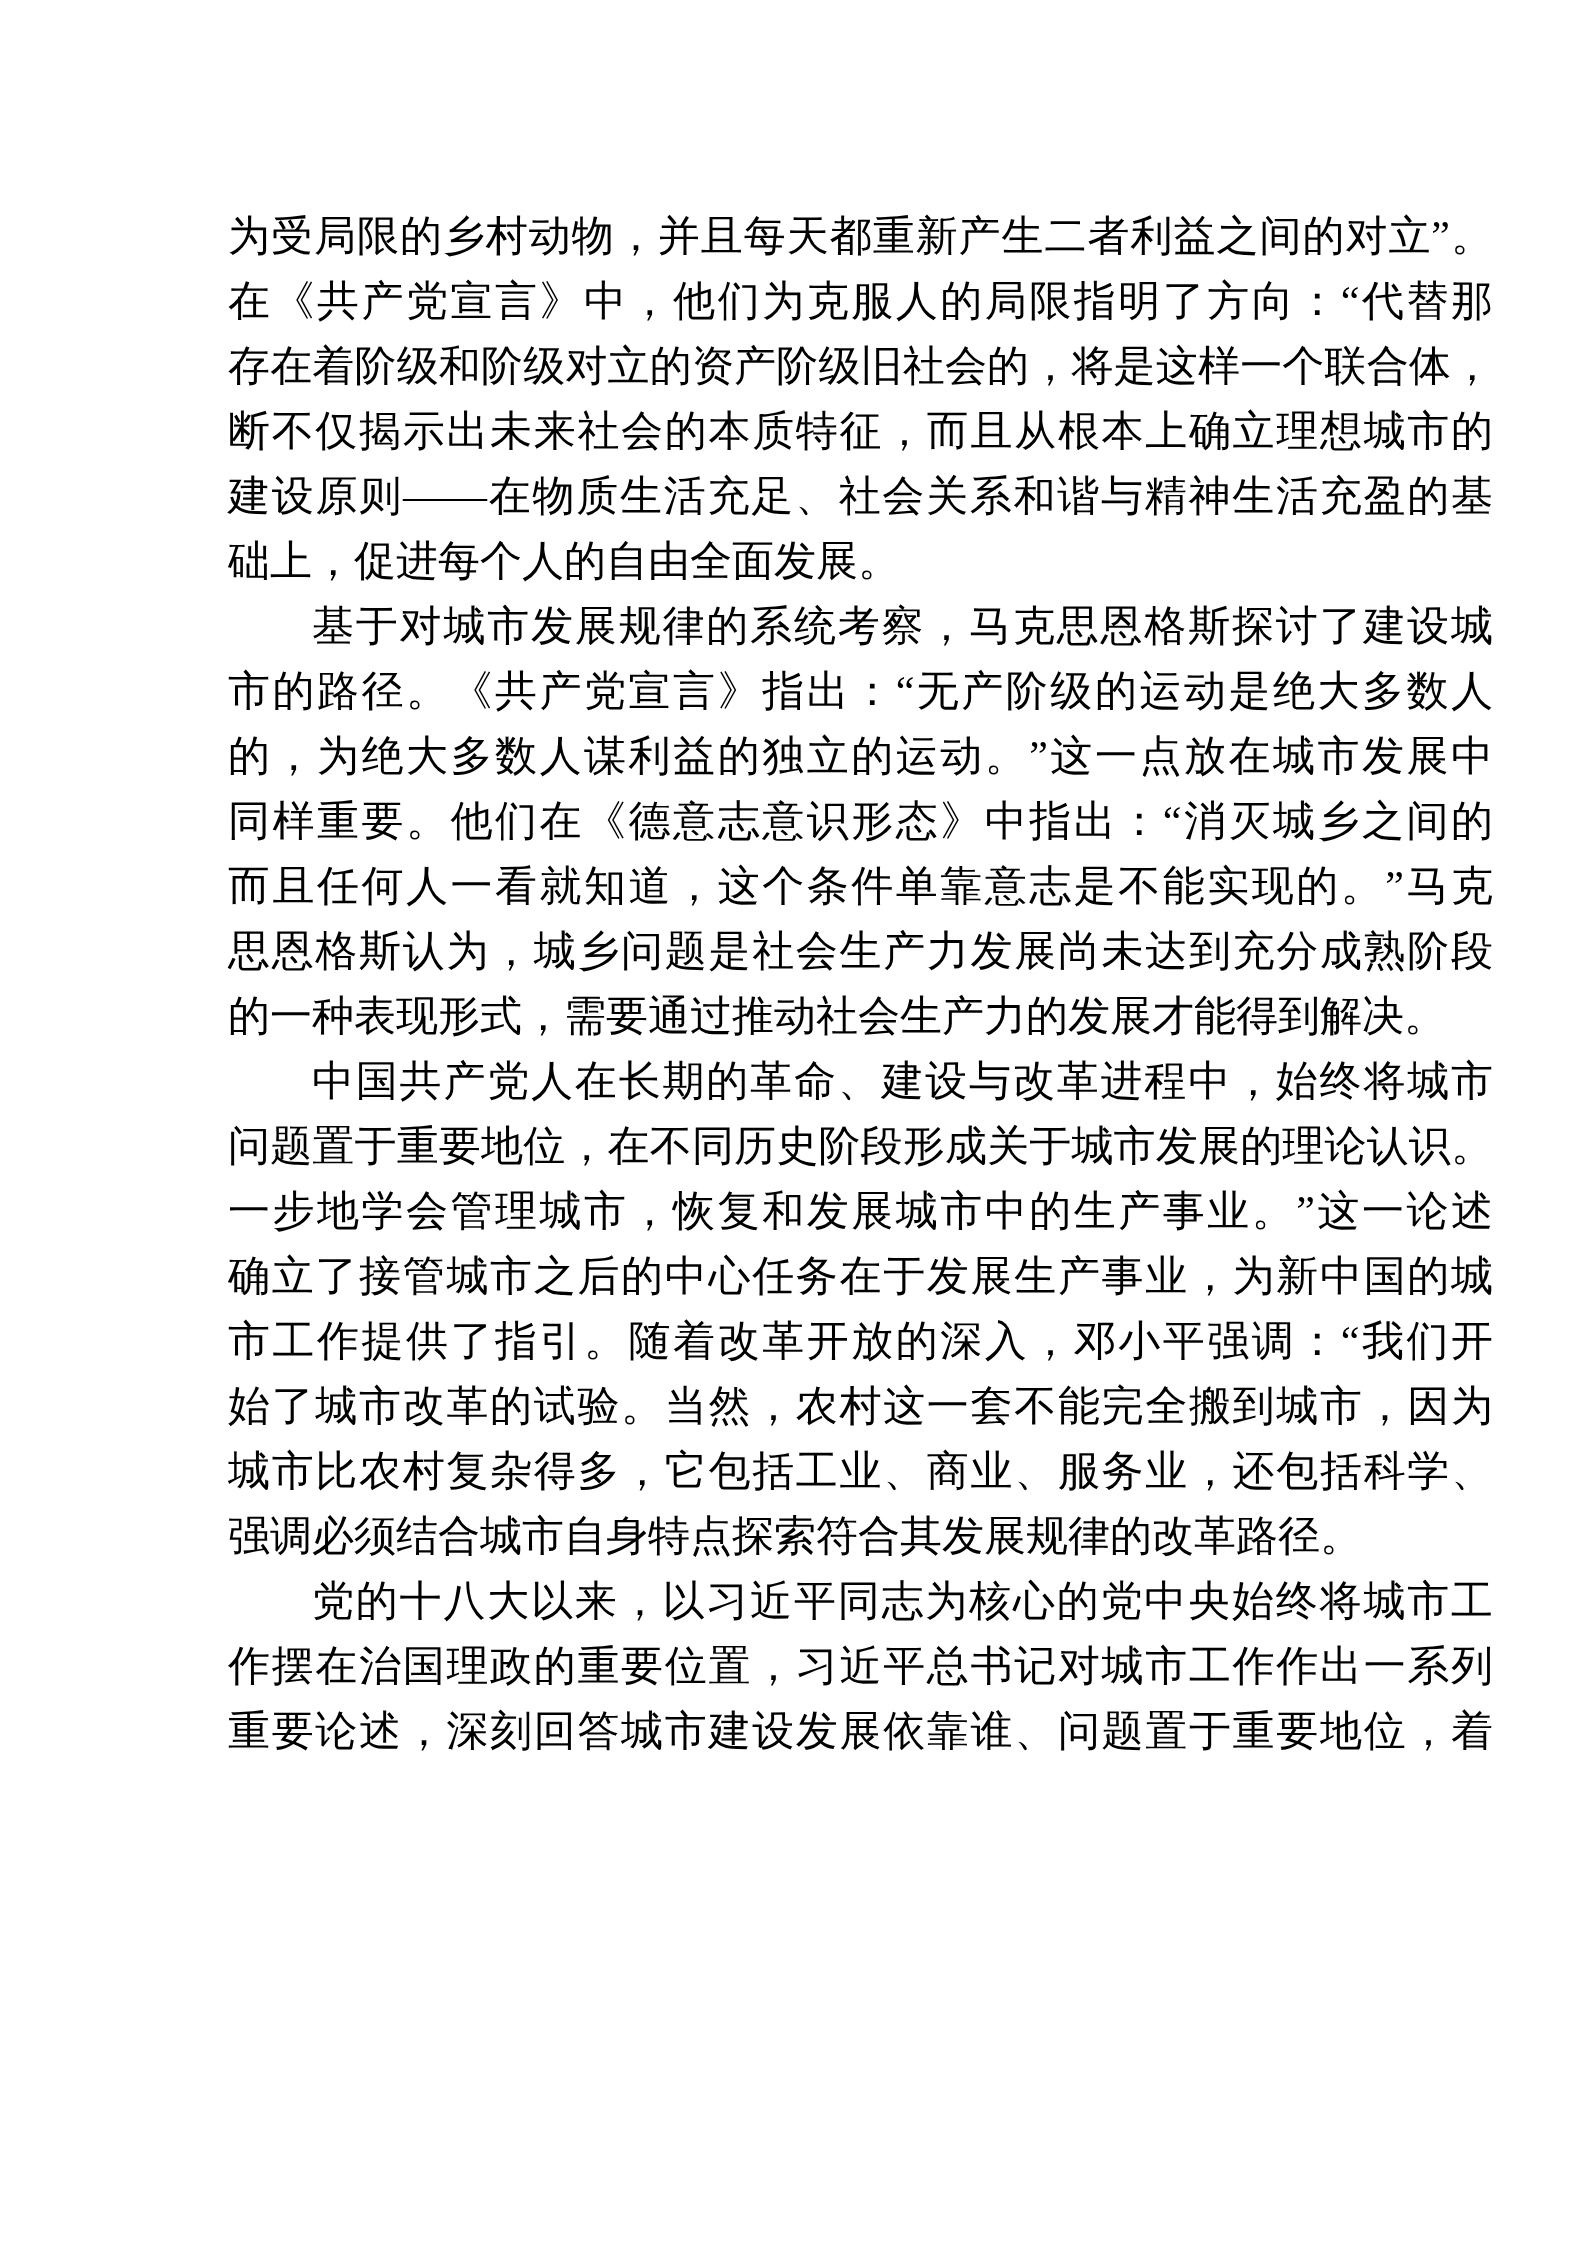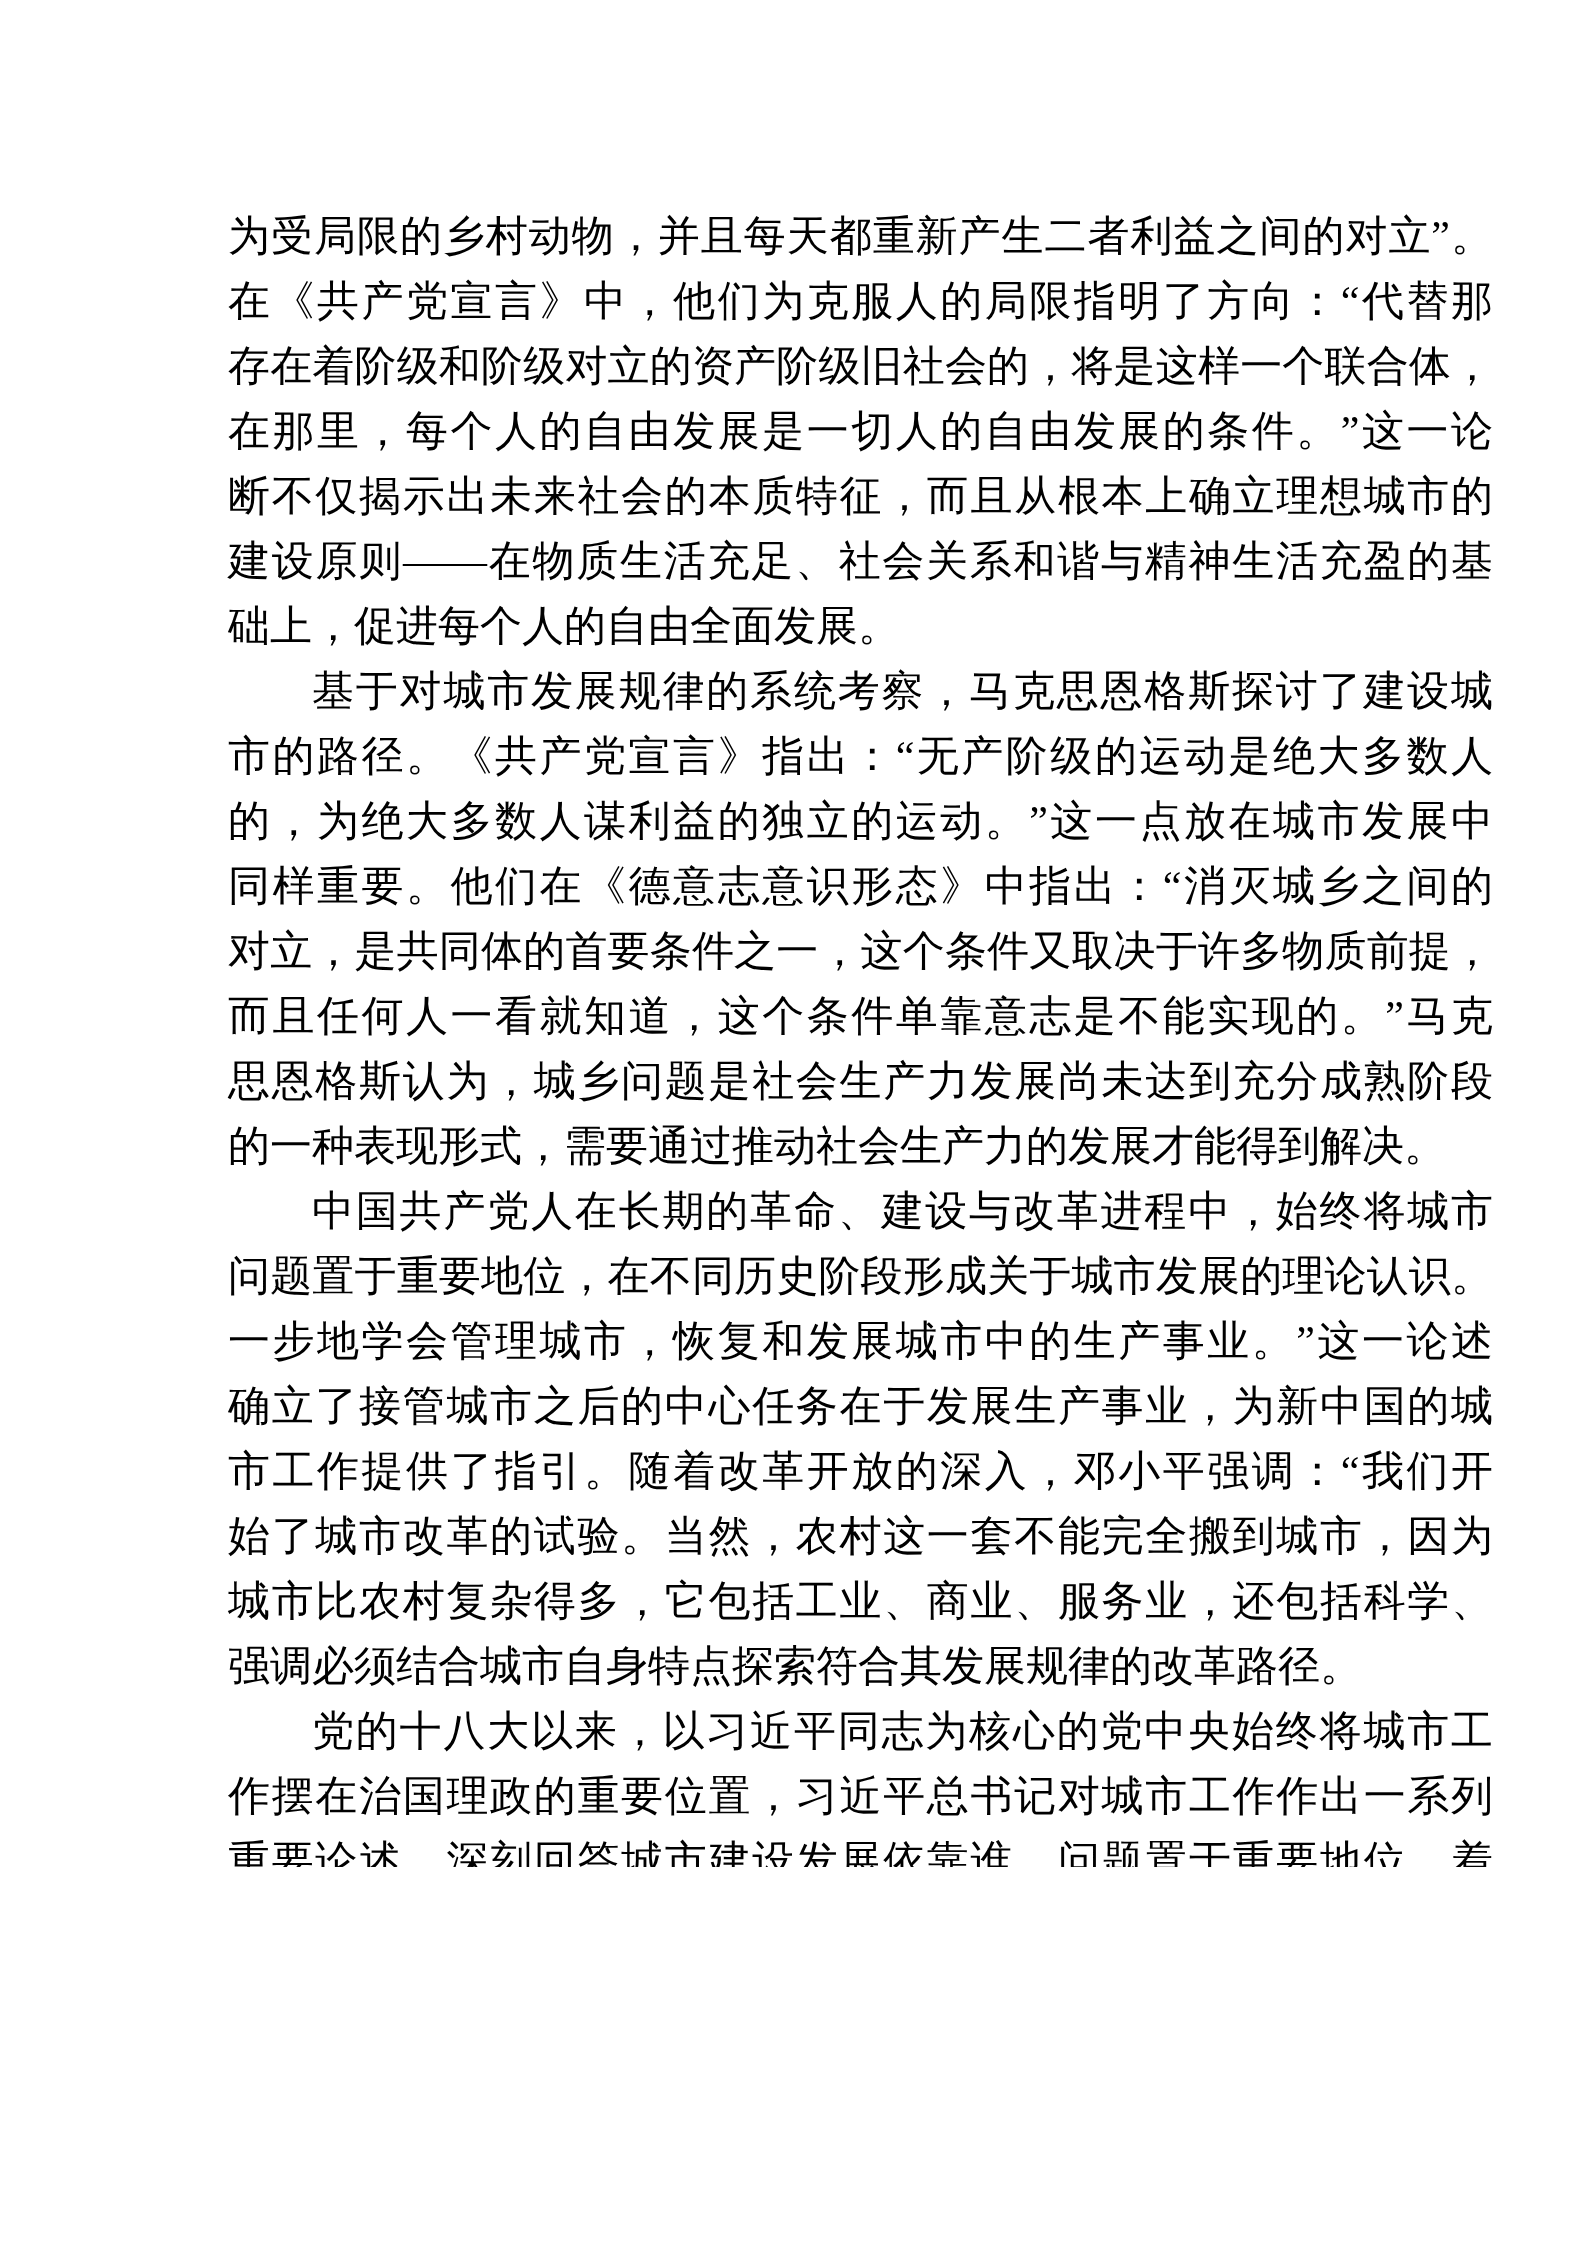--- a/index.html
+++ b/index.html
@@ -49,29 +49,27 @@
   }
 </style>
 </head>
 <body>
 
 <div class="page">
   <div class="text-block">
     <div class="line">为受局限的乡村动物，并且每天都重新产生二者利益之间的对立”。</div>
     <div class="line">在《共产党宣言》中，他们为克服人的局限指明了方向：“代替那</div>
     <div class="line">存在着阶级和阶级对立的资产阶级旧社会的，将是这样一个联合体，</div>
-    <div class="line">在那里，每个人的自由发展是一切人的自由发展的条件。”这一论</div>
     <div class="line">断不仅揭示出未来社会的本质特征，而且从根本上确立理想城市的</div>
     <div class="line">建设原则——在物质生活充足、社会关系和谐与精神生活充盈的基</div>
     <div class="line pe">础上，促进每个人的自由全面发展。</div>
     <div class="line ind">基于对城市发展规律的系统考察，马克思恩格斯探讨了建设城</div>
     <div class="line">市的路径。《共产党宣言》指出：“无产阶级的运动是绝大多数人</div>
     <div class="line">的，为绝大多数人谋利益的独立的运动。”这一点放在城市发展中</div>
     <div class="line">同样重要。他们在《德意志意识形态》中指出：“消灭城乡之间的</div>
-    <div class="line">对立，是共同体的首要条件之一，这个条件又取决于许多物质前提，</div>
     <div class="line">而且任何人一看就知道，这个条件单靠意志是不能实现的。”马克</div>
     <div class="line">思恩格斯认为，城乡问题是社会生产力发展尚未达到充分成熟阶段</div>
     <div class="line pe">的一种表现形式，需要通过推动社会生产力的发展才能得到解决。</div>
     <div class="line ind">中国共产党人在长期的革命、建设与改革进程中，始终将城市</div>
     <div class="line">问题置于重要地位，在不同历史阶段形成关于城市发展的理论认识。</div>
     <div class="line">一步地学会管理城市，恢复和发展城市中的生产事业。”这一论述</div>
     <div class="line">确立了接管城市之后的中心任务在于发展生产事业，为新中国的城</div>
     <div class="line">市工作提供了指引。随着改革开放的深入，邓小平强调：“我们开</div>
     <div class="line">始了城市改革的试验。当然，农村这一套不能完全搬到城市，因为</div>
     <div class="line">城市比农村复杂得多，它包括工业、商业、服务业，还包括科学、</div>

